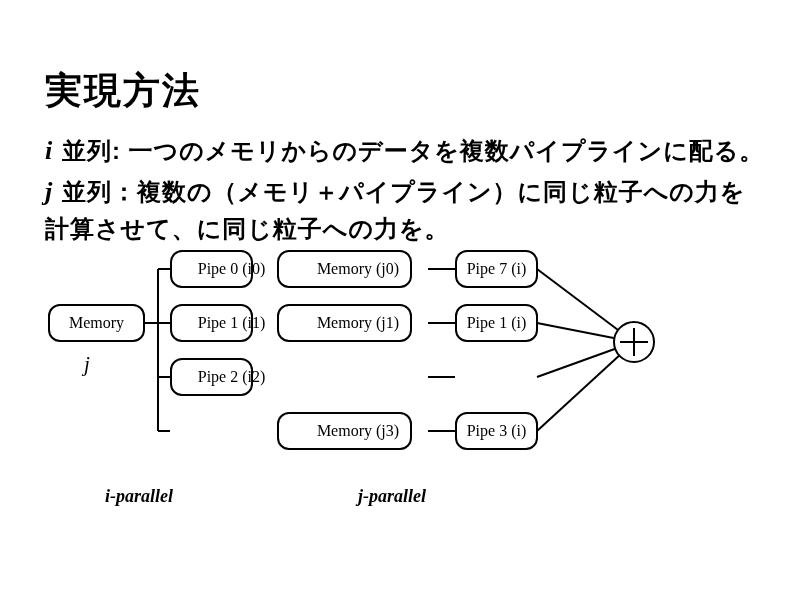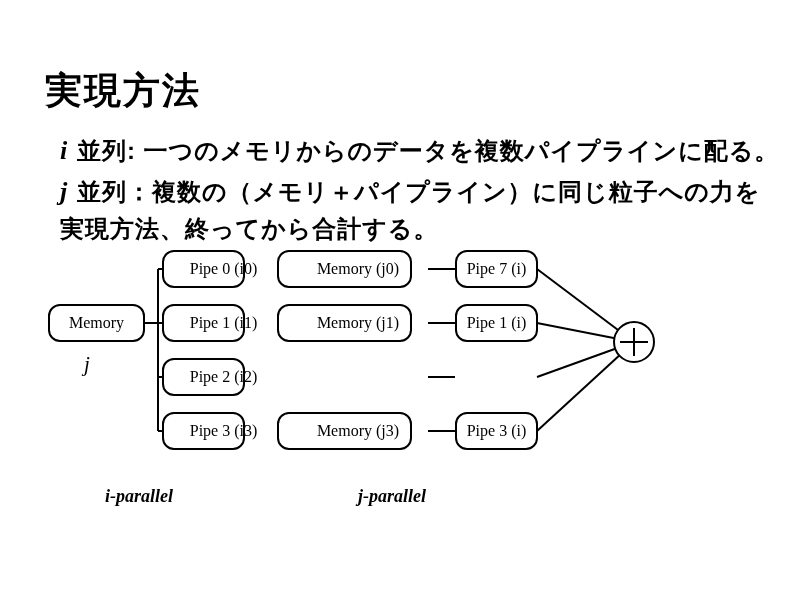--- a/index.html
+++ b/index.html
@@ -20,21 +20,21 @@
     position: absolute;
     left: 45px;
     top: 66px;
     font-size: 37px;
     font-weight: bold;
     letter-spacing: 2px;
     white-space: nowrap;
   }
   .bodyline {
     position: absolute;
-    left: 60px;
+    left: 45px;
     font-size: 24px;
     font-weight: bold;
     letter-spacing: 1px;
     white-space: nowrap;
     line-height: 1;
   }
   .bodyline .math-lead {
     font-family: "Liberation Serif", serif;
     font-style: italic;
     font-weight: bold;
@@ -60,21 +60,21 @@
     background: #ffffff;
     display: flex;
     align-items: center;
     justify-content: center;
     font-family: "Liberation Serif", serif;
     font-size: 16px;
     white-space: nowrap;
     height: 38px;
   }
   .node.src  { left: 48px;  width: 97px; }
-  .node.ipipe{ left: 162px; width: 83px; padding-left: 40px; }
+  .node.ipipe{ left: 170px; width: 83px; padding-left: 40px; }
   .node.jmem { left: 277px; width: 135px; padding-left: 27px; }
   .node.jpipe{ left: 455px; width: 83px; }
   .row0 { top: 250px; }
   .row1 { top: 304px; }
   .row2 { top: 358px; }
   .row3 { top: 412px; }
   .src  { top: 304px; }
 
   .sublabel-j {
     position: absolute;
@@ -100,21 +100,21 @@
 <body>
 
 <div class="slide">
 
   <div class="title">実現方法</div>
 
   <div class="bodyline" id="line1"><span class="math-lead">i</span><span> 並列: 一つのメモリからのデータを複数パイプラインに配る。</span></div>
 
   <div class="bodyline" id="line2"><span class="math-lead">j</span><span> 並列：複数の（メモリ＋パイプライン）に同じ粒子への力を</span></div>
 
-  <div class="bodyline" id="line3"><span>実現方法、終ってから合計する。</span></div>
+  <div class="bodyline" id="line3"><span>計算させて、に同じ粒子への力を。</span></div>
 
   <svg class="connector-layer" width="800" height="600" viewBox="0 0 800 600">
     <g stroke="#000000" stroke-width="2" fill="none">
 
       <line x1="145" y1="323" x2="158" y2="323"></line>
 
       <line x1="158" y1="269" x2="158" y2="431"></line>
 
       <line x1="158" y1="269" x2="170" y2="269"></line>
       <line x1="158" y1="323" x2="170" y2="323"></line>
@@ -138,21 +138,20 @@
       </g>
     </g>
   </svg>
 
   <div class="node src">Memory</div>
   <div class="sublabel-j">j</div>
 
   <div class="node ipipe row0">Pipe 0 (i0)</div>
   <div class="node ipipe row1">Pipe 1 (i1)</div>
   <div class="node ipipe row2">Pipe 2 (i2)</div>
-  <div class="node ipipe row3">Pipe 3 (i3)</div>
 
   <div class="node jmem row0">Memory (j0)</div>
   <div class="node jmem row1">Memory (j1)</div>
   <div class="node jmem row3">Memory (j3)</div>
 
   <div class="node jpipe row0">Pipe 7 (i)</div>
   <div class="node jpipe row1">Pipe 1 (i)</div>
   <div class="node jpipe row3">Pipe 3 (i)</div>
 
   <div class="caption" id="caption-i">i-parallel</div>

